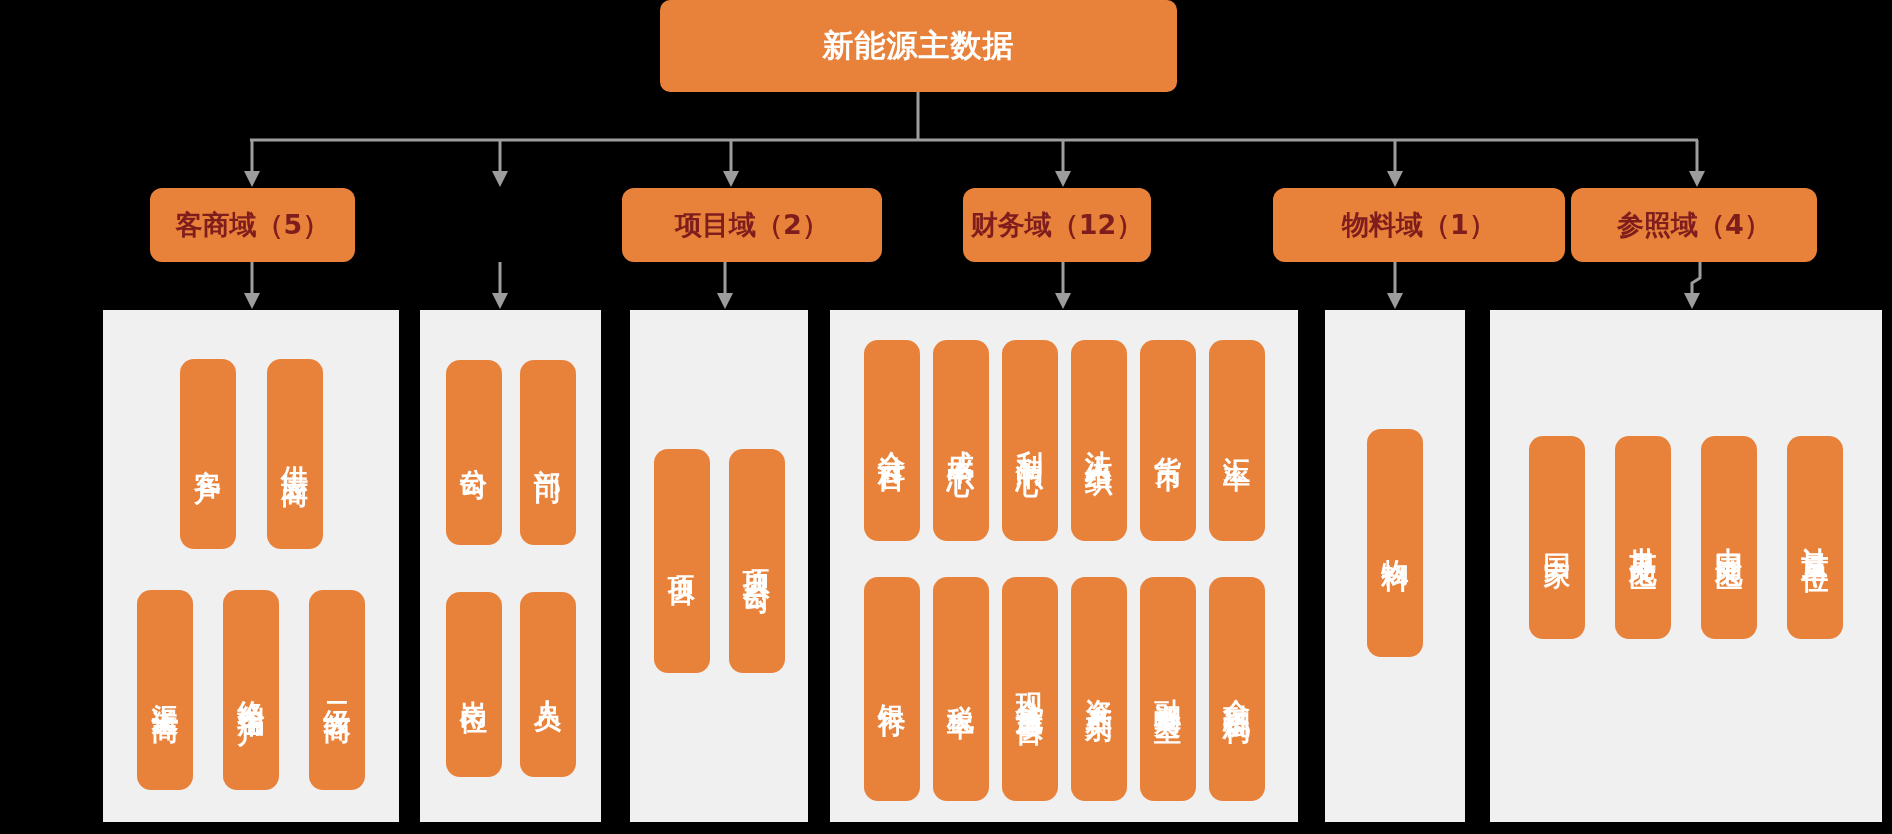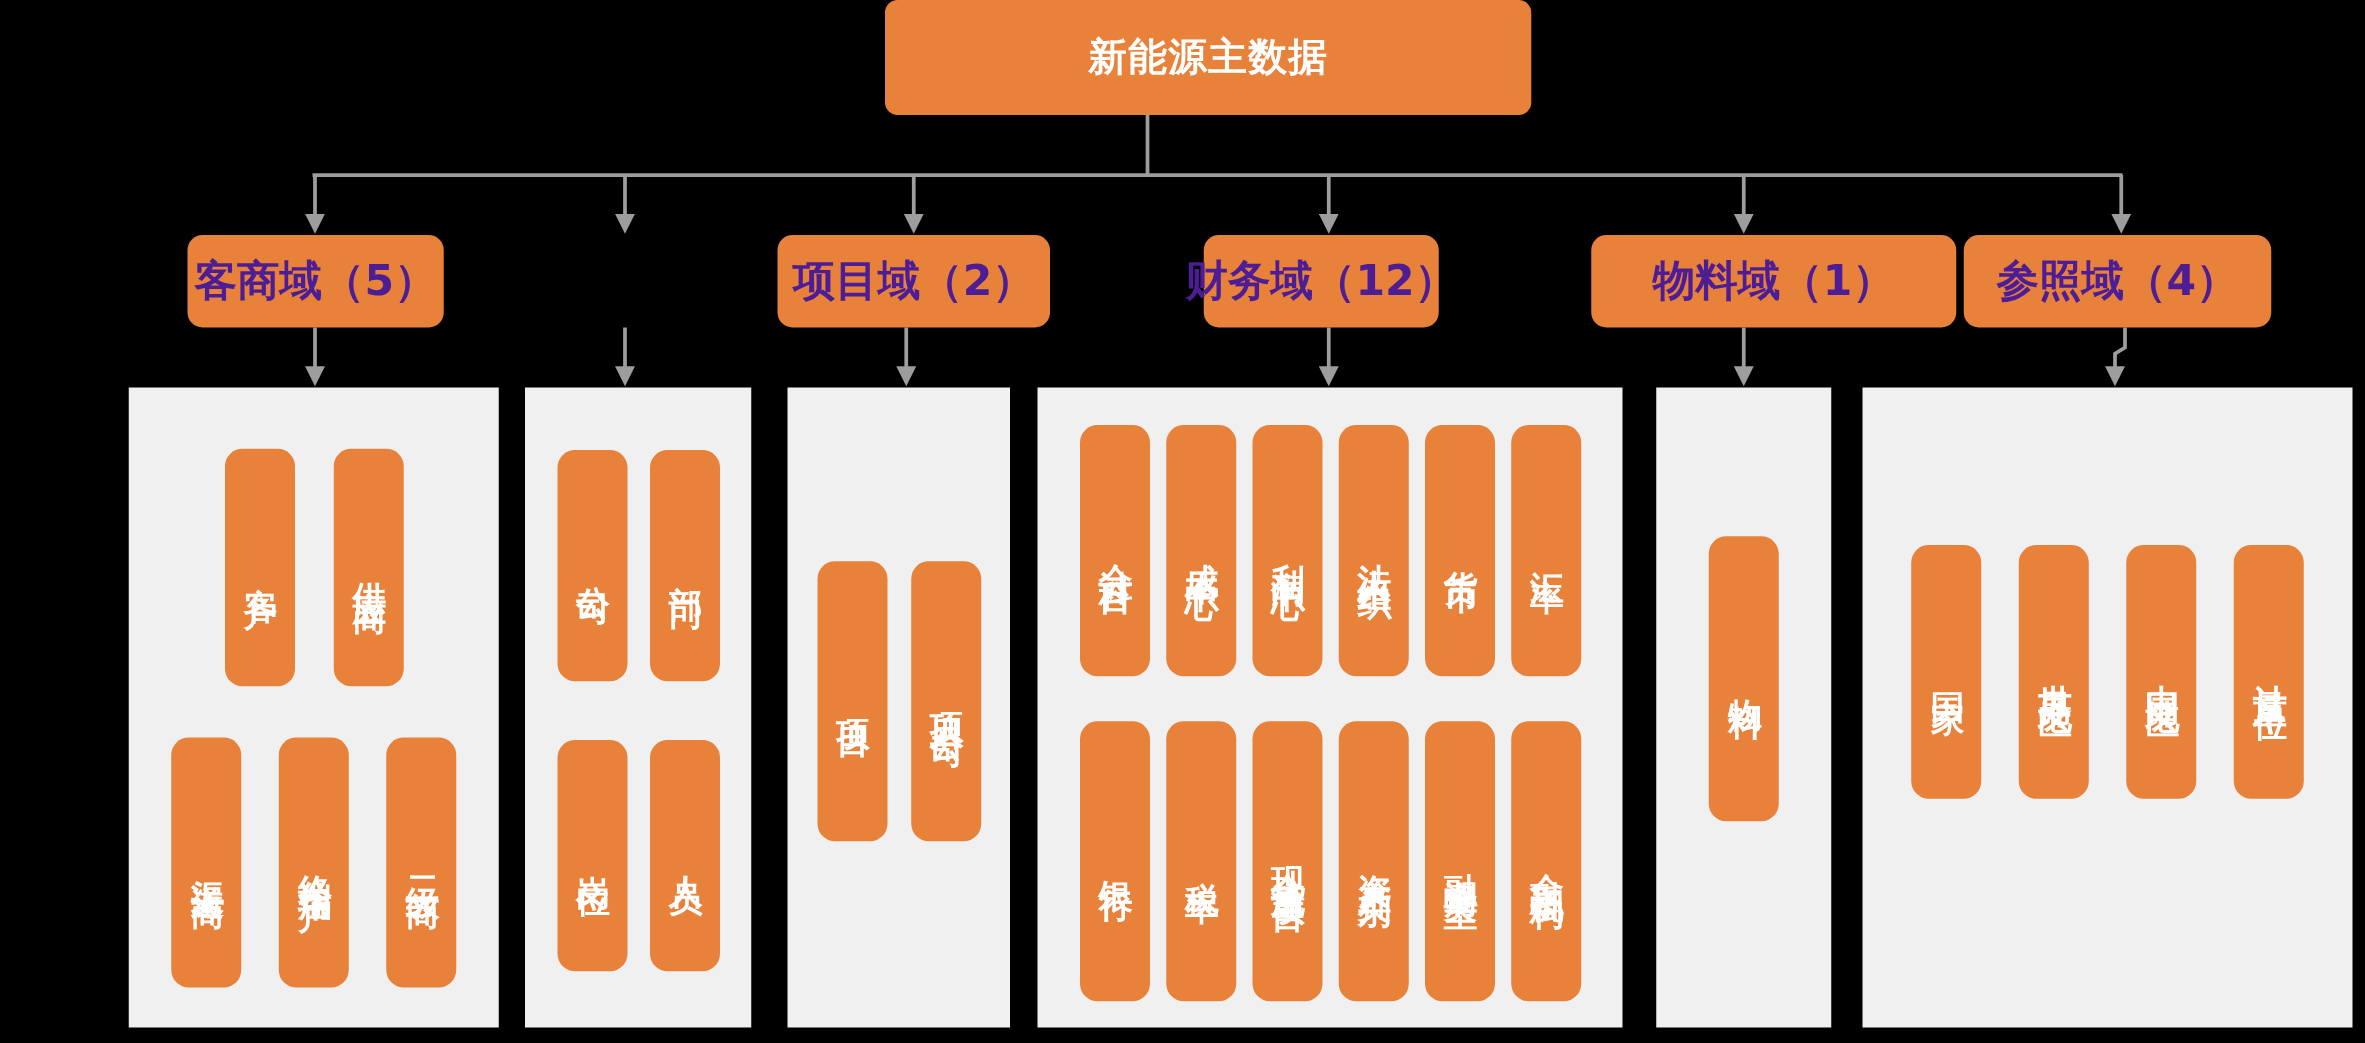--- a/index.html
+++ b/index.html
@@ -5,26 +5,26 @@
   html,body{margin:0;padding:0;background:#000;}
   .canvas{
     position:relative;width:1892px;height:834px;background:#000;overflow:hidden;
     font-family:"DejaVu Sans","Liberation Sans",sans-serif;
   }
   .connectors{position:absolute;left:0;top:0;pointer-events:none;}
   .root-box{
     position:absolute;left:660px;top:0;width:517px;height:92px;
     background:#E8813A;border-radius:10px;
     display:flex;align-items:center;justify-content:center;
-    color:#fff;font-size:31px;font-weight:bold;letter-spacing:1px;margin-left:48px;
+    color:#fff;font-size:31px;font-weight:bold;letter-spacing:1px;
   }
   .domain-header{
     position:absolute;top:188px;height:74px;background:#E8813A;border-radius:12px;
     display:flex;align-items:center;justify-content:center;
-    color:#4c1d95;font-size:34px;font-weight:bold;white-space:nowrap;
+    color:#7f1d1d;font-size:27px;font-weight:bold;white-space:nowrap;
   }
   .panel{
     position:absolute;top:310px;height:512px;background:#F0F0F0;
     display:flex;flex-direction:column;align-items:center;
   }
   .row{display:flex;justify-content:center;align-items:stretch;}
   .pill{
     width:56px;background:#E8813A;border-radius:14px;
     color:#fff;font-size:27px;font-weight:bold;
     writing-mode:vertical-rl;text-orientation:upright;letter-spacing:6px;
@@ -56,21 +56,21 @@
       <line x1="725" y1="262" x2="725" y2="296" marker-end="url(#arr)"></line>
       <line x1="1063" y1="262" x2="1063" y2="296" marker-end="url(#arr)"></line>
       <line x1="1395" y1="262" x2="1395" y2="296" marker-end="url(#arr)"></line>
       <path d="M1700,262 L1700,278 L1692,283 L1692,296" marker-end="url(#arr)"></path>
     </g>
   </svg>
 
   <div class="root-box">新能源主数据</div>
 
   <div class="domain-header" style="left:150px;width:205px">客商域（5）</div>
-  <div class="domain-header" style="left:622px;width:218px">项目域（2）</div>
+  <div class="domain-header" style="left:622px;width:260px">项目域（2）</div>
   <div class="domain-header" style="left:963px;width:188px">财务域（12）</div>
   <div class="domain-header" style="left:1273px;width:292px">物料域（1）</div>
   <div class="domain-header" style="left:1571px;width:246px">参照域（4）</div>
 
   <div class="panel" style="left:103px;width:296px">
     <div class="row" style="margin-top:49px;height:190px;gap:31px">
       <div class="pill">客户</div>
       <div class="pill">供应商</div>
     </div>
     <div class="row" style="margin-top:41px;height:200px;gap:30px">

